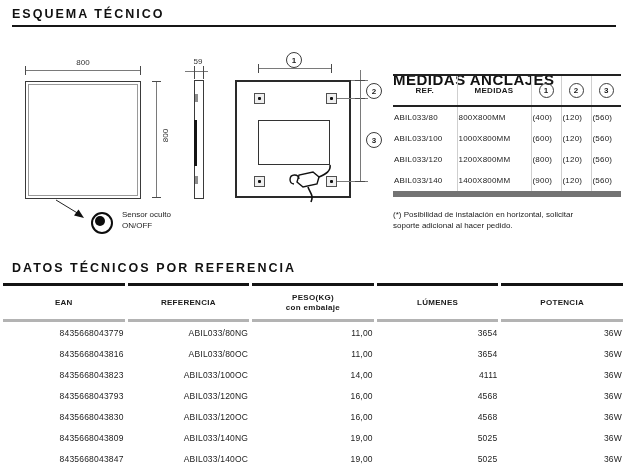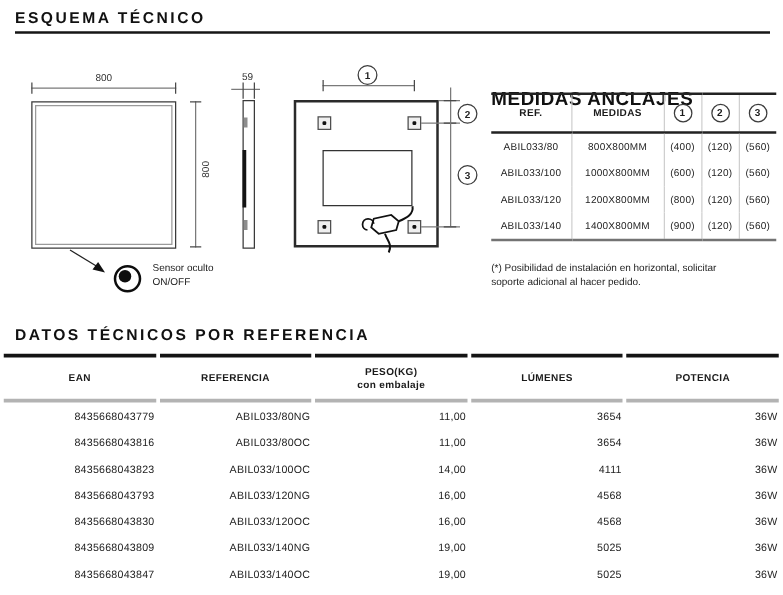--- a/index.html
+++ b/index.html
@@ -56,24 +56,24 @@
   
   .anclajes-title { position:absolute; left:393px; top:71px; font-size:15px; font-weight:800; letter-spacing:.5px; color:#111; }
   table.anclajes {
     position:absolute; left:393px; top:74px; width:228px; border-collapse:collapse; table-layout:fixed;
   }
   table.anclajes th {
     border-top:2px solid #222; border-bottom:2px solid #222; height:27px;
     font-size:8px; font-weight:700; color:#1a1a1a; text-align:center; letter-spacing:.3px;
   }
   table.anclajes td {
-    height:19px; font-size:8px; color:#222; text-align:center; letter-spacing:.2px;
+    height:19px; font-size:8px; color:#222; text-align:left; letter-spacing:.2px;
   }
   table.anclajes th:not(:first-child), table.anclajes td:not(:first-child) { border-left:1px solid #cfcfcf; }
-  table.anclajes tbody tr:last-child td { border-bottom:2px solid #737373; }
+  table.anclajes tbody tr:last-child td { border-bottom:6px solid #737373; }
   .circ {
     display:inline-flex; width:13px; height:13px; border:1px solid #3c3c3c; border-radius:50%;
     align-items:center; justify-content:center; font-size:8px; font-weight:700;
   }
   .anclajes-note { position:absolute; left:393px; top:210px; width:232px; font-size:8px; line-height:10.5px; color:#222; }
 
   
   table.datos {
     position:absolute; left:0px; top:283px; width:626px;
     border-collapse:separate; border-spacing:3px 0; table-layout:fixed;

